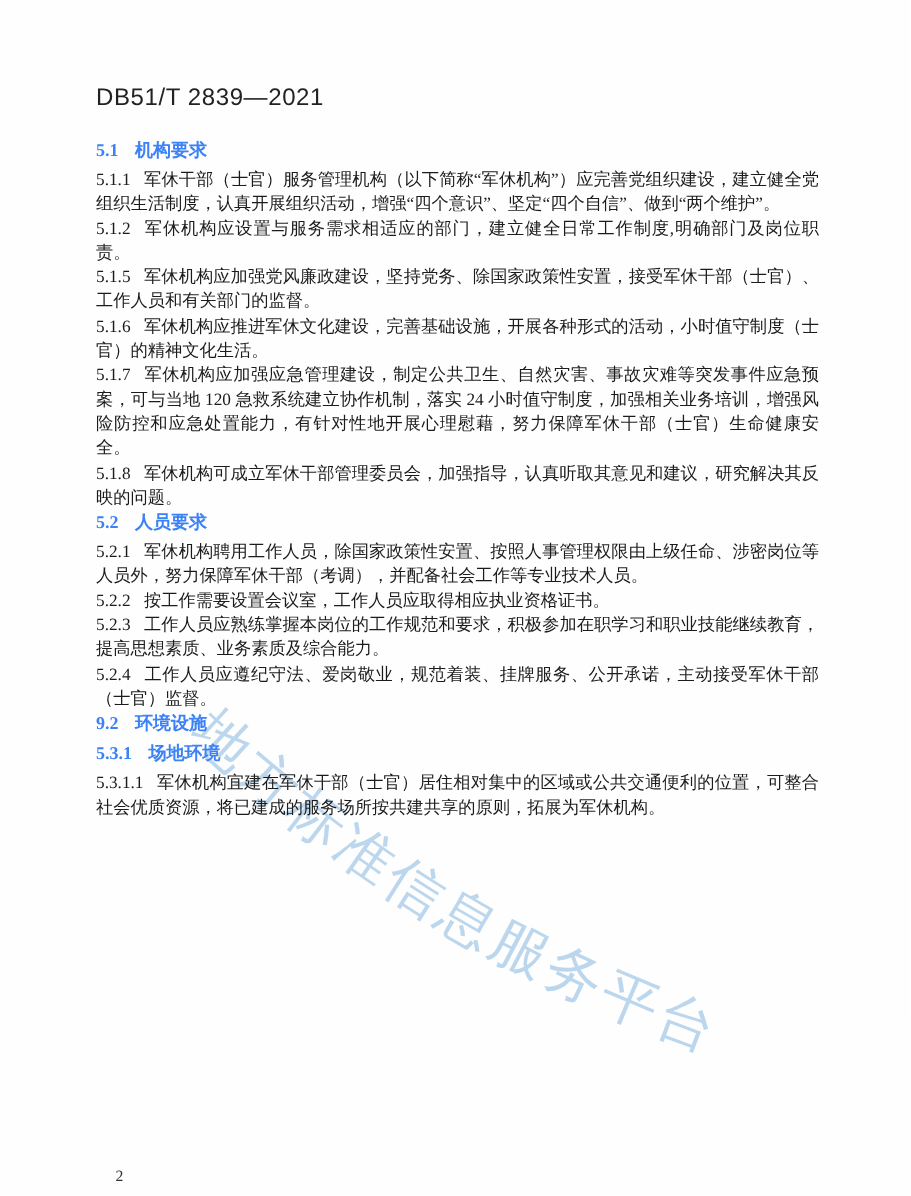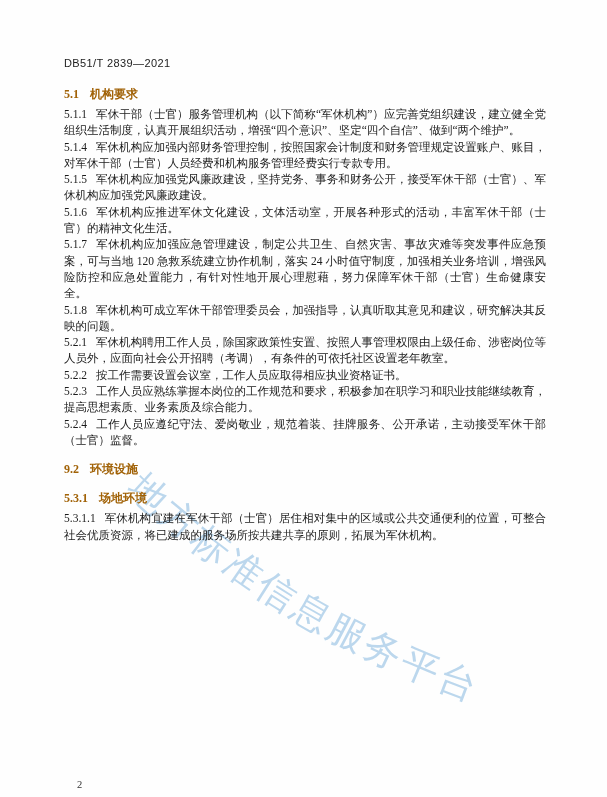--- a/index.html
+++ b/index.html
@@ -22,31 +22,31 @@
     font-family: "Liberation Serif", "DejaVu Serif", serif;
     font-size: 38px;
     letter-spacing: 3px;
     opacity: 0.40;
   }
   .content {
     position: absolute; left: 64px; top: 57px; width: 482px; z-index: 1;
   }
   .doc-header {
     font-family: "Liberation Sans", "DejaVu Sans", sans-serif;
-    font-size: 11px;
+    font-size: 16px;
     letter-spacing: 0.4px;
     color: #222;
     margin-bottom: 17px;
   }
   .section-heading {
     font-weight: bold;
     font-size: 12px;
     line-height: 16px;
-    margin: 13px 0 4px 0;
-    color: #a16207;
+    margin: 0 0 4px 0;
+    color: #3b82f6;
   }
   .section-heading .num { margin-right: 11px; }
   .clause {
     font-size: 11.5px;
     line-height: 16.3px;
     margin: 0;
     text-align: justify;
     color: #1b1b1b;
   }
   .clause .num { margin-right: 9px; white-space: nowrap; font-family: Liberation Serif, serif; }
@@ -73,26 +73,27 @@
     <text class="wm-text" fill="#5a9fd4">
       <textPath href="#wm-arc">地方标准信息服务平台</textPath>
     </text>
   </svg>
 
   <div class="content">
     <div class="doc-header">DB51/T 2839—2021</div>
     <div id="doc-body">
         <div class="section-heading"><span class="num">5.1</span><span>机构要求</span></div>
         <p class="clause"><span class="num">5.1.1</span><span>军休干部（士官）服务管理机构（以下简称“军休机构”）应完善党组织建设，建立健全党组织生活制度，认真开展组织活动，增强“四个意识”、坚定“四个自信”、做到“两个维护”。</span></p>
-        <p class="clause"><span class="num">5.1.4</span><span>军休机构应加强内部财务管理控制，按照国家会计制度和财务管理规定设置账户、账目，对军休干部（士官）人员经费和机构服务管理经费实行专款专用。</span></p>
-        <p class="clause"><span class="num">5.1.5</span><span>军休机构应加强党风廉政建设，坚持党务、事务和财务公开，接受军休干部（士官）、军休机构应加强党风廉政建设。</span></p>
-        <p class="clause"><span class="num">5.1.6</span><span>军休机构应推进军休文化建设，文体活动室，开展各种形式的活动，丰富军休干部（士官）的精神文化生活。</span></p>
+        <p class="clause"><span class="num">5.1.2</span><span>军休机构应设置与服务需求相适应的部门，建立健全日常工作制度,明确部门及岗位职责。</span></p>
+        <p class="clause"><span class="num">5.1.5</span><span>军休机构应加强党风廉政建设，坚持党务、除国家政策性安置，接受军休干部（士官）、工作人员和有关部门的监督。</span></p>
+        <p class="clause"><span class="num">5.1.6</span><span>军休机构应推进军休文化建设，完善基础设施，开展各种形式的活动，小时值守制度（士官）的精神文化生活。</span></p>
         <p class="clause"><span class="num">5.1.7</span><span>军休机构应加强应急管理建设，制定公共卫生、自然灾害、事故灾难等突发事件应急预案，可与当地 120 急救系统建立协作机制，落实 24 小时值守制度，加强相关业务培训，增强风险防控和应急处置能力，有针对性地开展心理慰藉，努力保障军休干部（士官）生命健康安全。</span></p>
         <p class="clause"><span class="num">5.1.8</span><span>军休机构可成立军休干部管理委员会，加强指导，认真听取其意见和建议，研究解决其反映的问题。</span></p>
-        <p class="clause"><span class="num">5.2.1</span><span>军休机构聘用工作人员，除国家政策性安置、按照人事管理权限由上级任命、涉密岗位等人员外，应面向社会公开招聘（考调），有条件的可依托社区设置老年教室。</span></p>
+        <div class="section-heading"><span class="num">5.2</span><span>人员要求</span></div>
+        <p class="clause"><span class="num">5.2.1</span><span>军休机构聘用工作人员，除国家政策性安置、按照人事管理权限由上级任命、涉密岗位等人员外，努力保障军休干部（考调），并配备社会工作等专业技术人员。</span></p>
         <p class="clause"><span class="num">5.2.2</span><span>按工作需要设置会议室，工作人员应取得相应执业资格证书。</span></p>
         <p class="clause"><span class="num">5.2.3</span><span>工作人员应熟练掌握本岗位的工作规范和要求，积极参加在职学习和职业技能继续教育，提高思想素质、业务素质及综合能力。</span></p>
         <p class="clause"><span class="num">5.2.4</span><span>工作人员应遵纪守法、爱岗敬业，规范着装、挂牌服务、公开承诺，主动接受军休干部（士官）监督。</span></p>
         <div class="section-heading"><span class="num">9.2</span><span>环境设施</span></div>
         <div class="section-heading"><span class="num">5.3.1</span><span>场地环境</span></div>
         <p class="clause"><span class="num">5.3.1.1</span><span>军休机构宜建在军休干部（士官）居住相对集中的区域或公共交通便利的位置，可整合社会优质资源，将已建成的服务场所按共建共享的原则，拓展为军休机构。</span></p>
         <p class="clause"></p>
       </div>
   </div>
 

